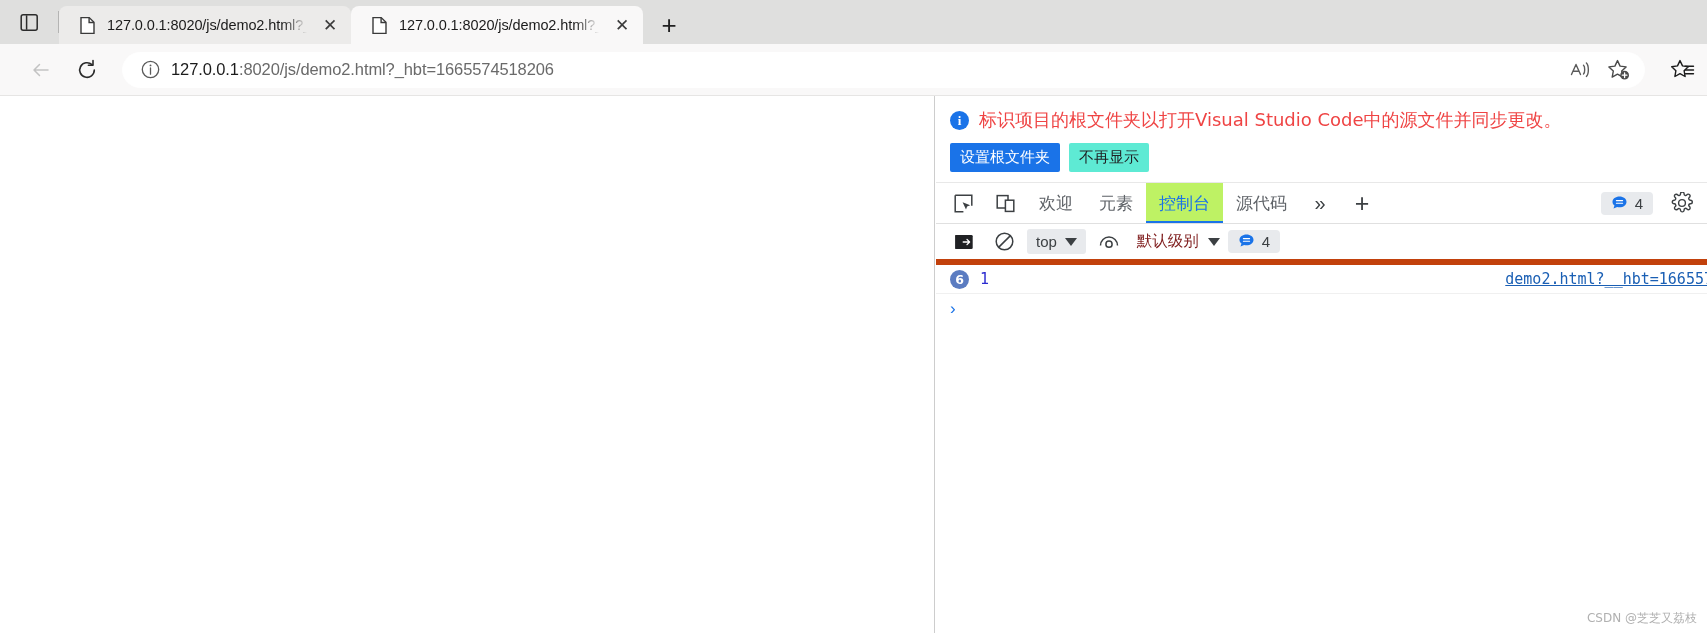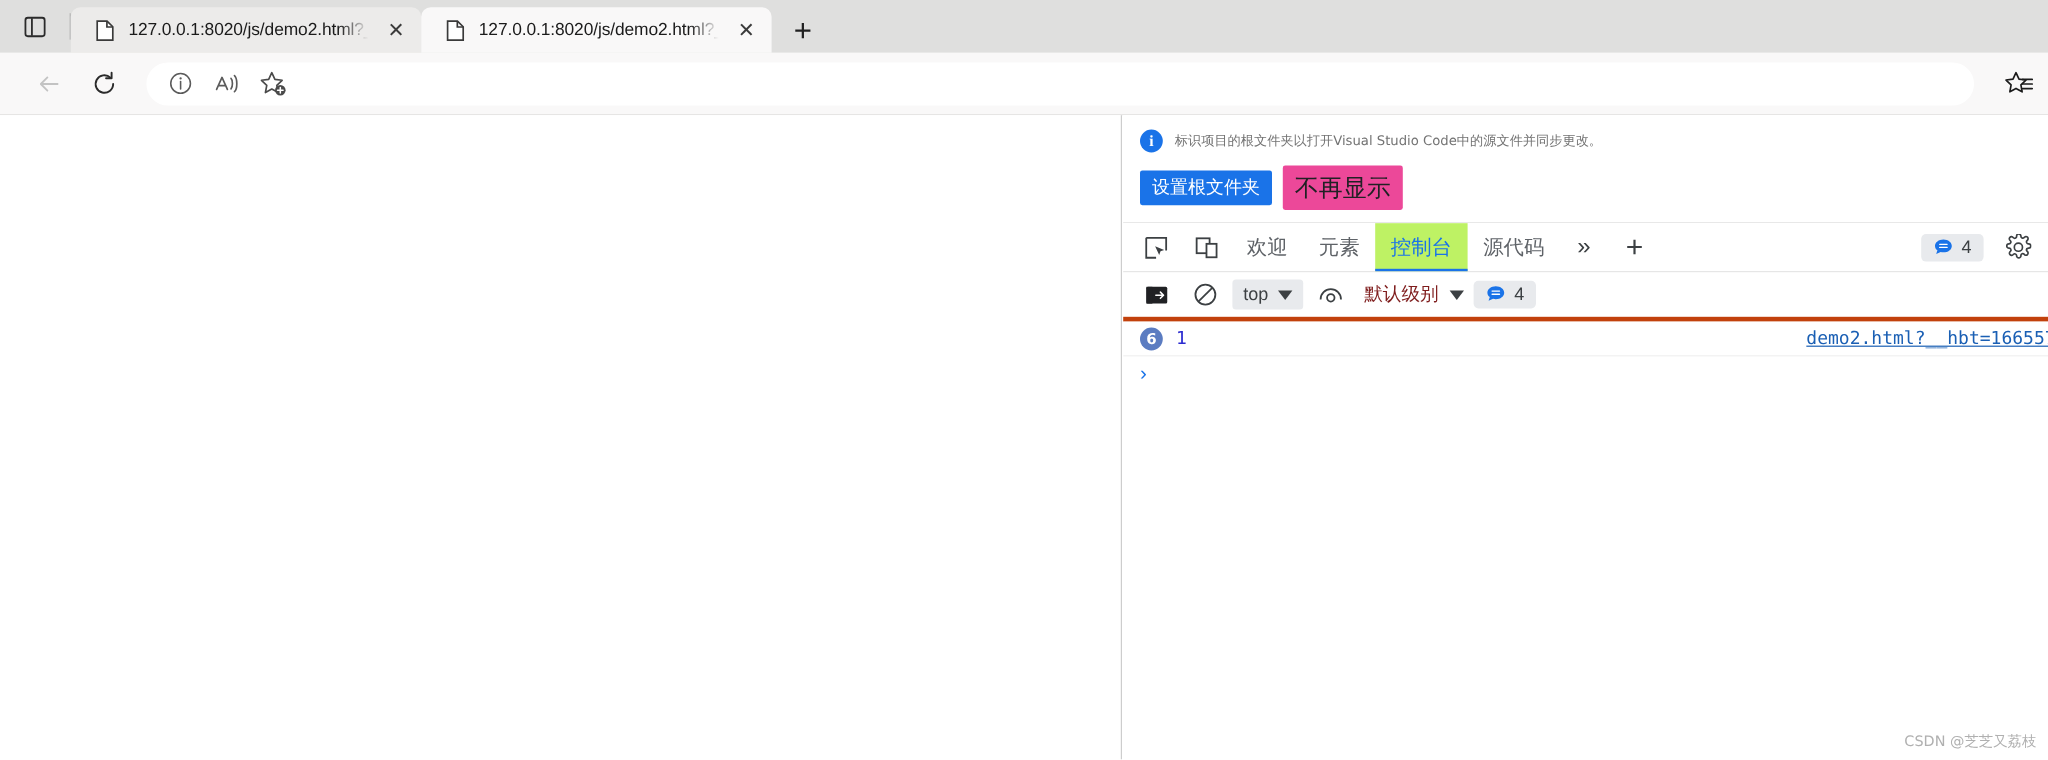--- a/index.html
+++ b/index.html
@@ -85,32 +85,32 @@
     min-height:72px; background:#ffffff; padding:12px 0 10px 14px;
     border-bottom:1px solid #e8e8e8;
   }
   .infobar-row { display:flex; align-items:center; gap:10px; }
   .info-icon {
     width:19px; height:19px; border-radius:50%; background:#1a73e8;
     color:#fff; font-size:13px; font-weight:700; line-height:19px; text-align:center;
     flex:0 0 auto; font-family:"Liberation Serif", serif;
   }
   .infobar-text {
-    font-size:11px; color:#737373; white-space:nowrap;
+    font-size:18px; color:#ef4444; white-space:nowrap;
     font-family:"DejaVu Sans","Liberation Sans",sans-serif;
   }
   .infobar-buttons { display:flex; gap:9px; margin-top:11px;align-items:center; }
   .btn-primary {
     background:#1a73e8; color:#fff; border:none; border-radius:2px;
     padding:5px 10px; font-size:15px; cursor:pointer;
     font-family:"DejaVu Sans","Liberation Sans",sans-serif;
   }
   .btn-secondary {
-    background:#ec4899; color:#202124; border:none; border-radius:2px;
-    padding:5px 10px; font-size:20px; cursor:pointer;
+    background:#5eead4; color:#202124; border:none; border-radius:2px;
+    padding:5px 10px; font-size:15px; cursor:pointer;
     font-family:"DejaVu Sans","Liberation Sans",sans-serif;
   }
 
   
   .dt-tabbar {
     height:41px; display:flex; align-items:center;
     border-bottom:1px solid #e0e0e0; background:#ffffff; padding-left:6px;
   }
   .dt-iconbtn {
     width:42px; height:34px; display:flex; align-items:center; justify-content:center;
@@ -131,21 +131,21 @@
   .issues-badge {
     display:flex; align-items:center; gap:7px; background:#e8eaed;
     border-radius:4px; padding:3px 10px; margin-right:8px;
   }
   .issues-badge .cnt { font-size:15px; color:#3c4043; }
   .dt-gear { width:42px; display:flex; align-items:center; justify-content:center; margin-right:4px;}
 
   
   .console-toolbar {
     height:41px; display:flex; align-items:center; gap:0;
-    border-bottom:4px solid #c2410c; background:#ffffff; padding-left:8px;
+    border-bottom:6px solid #c2410c; background:#ffffff; padding-left:8px;
   }
   .ct-btn { width:40px; height:32px; display:flex; align-items:center; justify-content:center; flex:0 0 auto; }
   .ctx-select {
     display:flex; align-items:center; gap:8px; background:#e8eaed;
     border-radius:3px; padding:4px 9px; margin:0 3px; flex:0 0 auto;
   }
   .ctx-select .lbl { font-size:15px; color:#3c4043; }
   .caret { width:0;height:0;border-left:6px solid transparent;border-right:6px solid transparent;border-top:8px solid #3c4043;}
   .filter-input {
     flex:1 1 auto; height:29px; max-width:248px; background:#fff;
@@ -248,20 +248,21 @@
     </div>
 
     <div class="omnibox">
       <span class="omnibox-icon">
         <svg width="21" height="21" viewBox="0 0 21 21" fill="none">
           <circle cx="10.5" cy="10.5" r="8.2" stroke="#5b5b5b" stroke-width="1.3"></circle>
           <circle cx="10.5" cy="6.4" r="0.95" fill="#5b5b5b"></circle>
           <path d="M10.5 9v6.2" stroke="#5b5b5b" stroke-width="1.3" stroke-linecap="round"></path>
         </svg>
       </span>
+      <span class="url-text"><span>127.0.0.1</span><span class="dim">:8020/js/demo2.html?_hbt=1665574518206</span></span>
       <span class="omni-action">
         <svg width="24" height="22" viewBox="0 0 24 22" fill="none">
           <path d="M2.5 15.5L7 5.5l4.5 10M4.2 12.3h5.6" stroke="#5b5b5b" stroke-width="1.4" stroke-linecap="round" stroke-linejoin="round"></path>
           <path d="M14.5 6.3c1.6 1.4 1.6 7.2 0 8.8M17.4 4c2.6 2.4 2.6 11.4 0 13.4" stroke="#5b5b5b" stroke-width="1.4" stroke-linecap="round" fill="none"></path>
         </svg>
       </span>
       <span class="omni-action">
         <svg width="26" height="24" viewBox="0 0 26 24" fill="none">
           <path d="M11.5 2.6l2.6 5.5 6 .8-4.4 4.2 1.1 6-5.3-2.9-5.3 2.9 1.1-6L2.9 8.9l6-.8z" stroke="#4a4a4a" stroke-width="1.4" fill="none" stroke-linejoin="round"></path>
           <circle cx="18.6" cy="17.2" r="4.4" fill="#4a4a4a"></circle>

